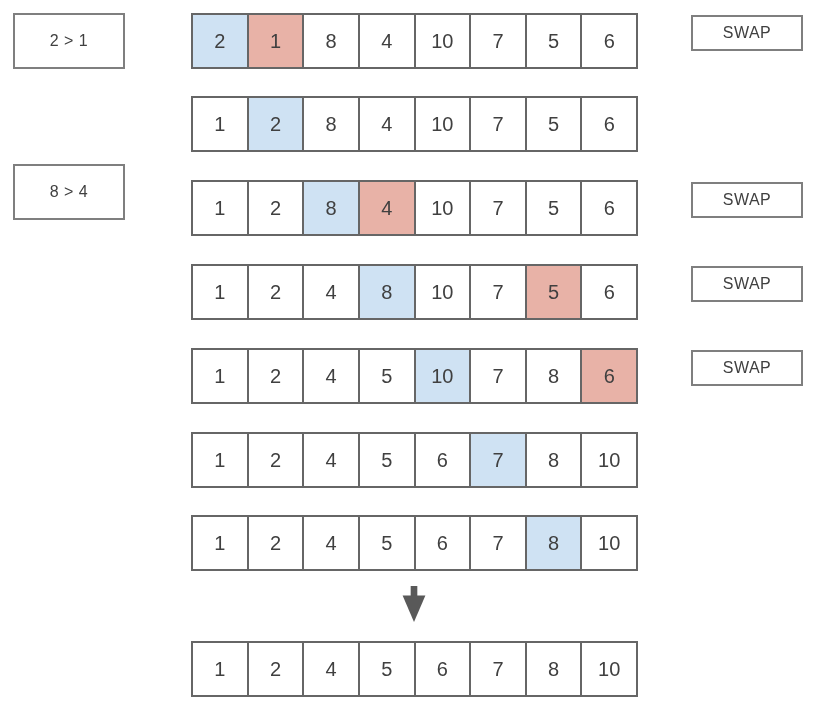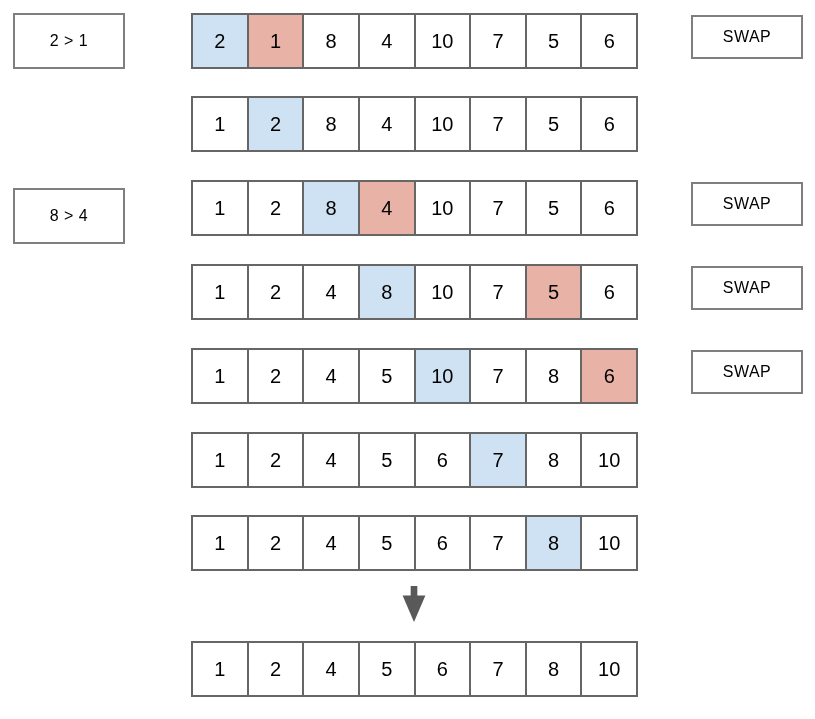--- a/index.html
+++ b/index.html
@@ -1,27 +1,27 @@
 <!DOCTYPE html>
 <html><head>
 <meta charset="utf-8">
 <style>
   html,body{margin:0;padding:0;background:#ffffff;}
   .canvas{
     position:relative;width:815px;height:719px;background:#ffffff;
-    font-family:"Liberation Sans","DejaVu Sans",sans-serif;color:#000000;
+    font-family:"Liberation Sans","DejaVu Sans",sans-serif;color:#404040;
     overflow:hidden;
   }
   .box{
     position:absolute;box-sizing:border-box;width:112px;height:56px;
     border:2px solid #7f7f7f;background:#ffffff;
     display:flex;align-items:center;justify-content:center;
     font-size:16px;letter-spacing:0.5px;
   }
-  .swap-box{height:44px;}
+  .swap-box{height:36px;}
   .array{
     position:absolute;box-sizing:border-box;left:191px;width:447px;height:56px;
     border:2px solid #666666;background:#ffffff;display:flex;
   }
   .cell{
     flex:1;display:flex;align-items:center;justify-content:center;
     font-size:20px;border-left:2px solid #666666;background:#ffffff;
   }
   .cell:first-child{border-left:none;}
   .cell[data-hl="blue"]{background:#cfe2f3;}
@@ -54,21 +54,21 @@
     <div class="cell" data-hl="none">1</div>
     <div class="cell" data-hl="blue">2</div>
     <div class="cell" data-hl="none">8</div>
     <div class="cell" data-hl="none">4</div>
     <div class="cell" data-hl="none">10</div>
     <div class="cell" data-hl="none">7</div>
     <div class="cell" data-hl="none">5</div>
     <div class="cell" data-hl="none">6</div>
   </div>
 
-  <div class="box" style="left:13px;top:188px">
+  <div class="box" style="left:13px;top:164px">
       <span>8 &gt; 4</span>
     </div>
   <div class="array" style="top:180px">
     <div class="cell" data-hl="none">1</div>
     <div class="cell" data-hl="none">2</div>
     <div class="cell" data-hl="blue">8</div>
     <div class="cell" data-hl="red">4</div>
     <div class="cell" data-hl="none">10</div>
     <div class="cell" data-hl="none">7</div>
     <div class="cell" data-hl="none">5</div>

